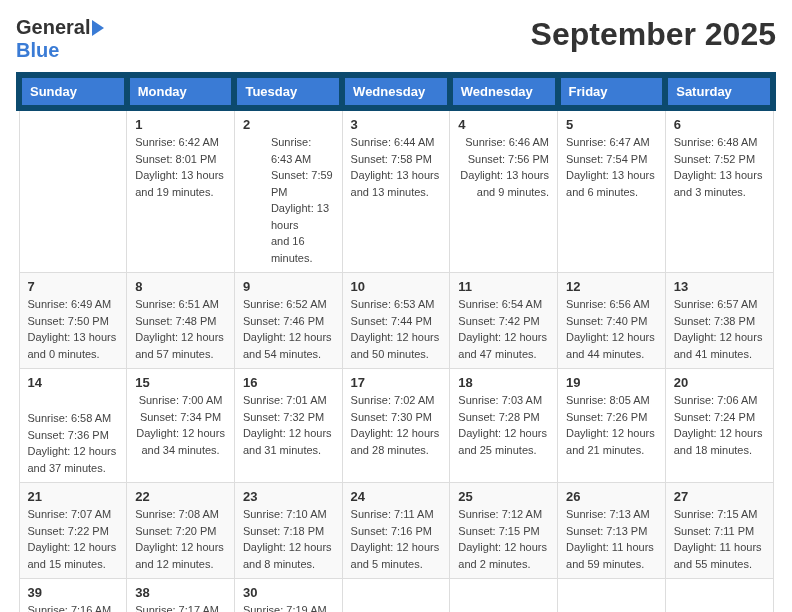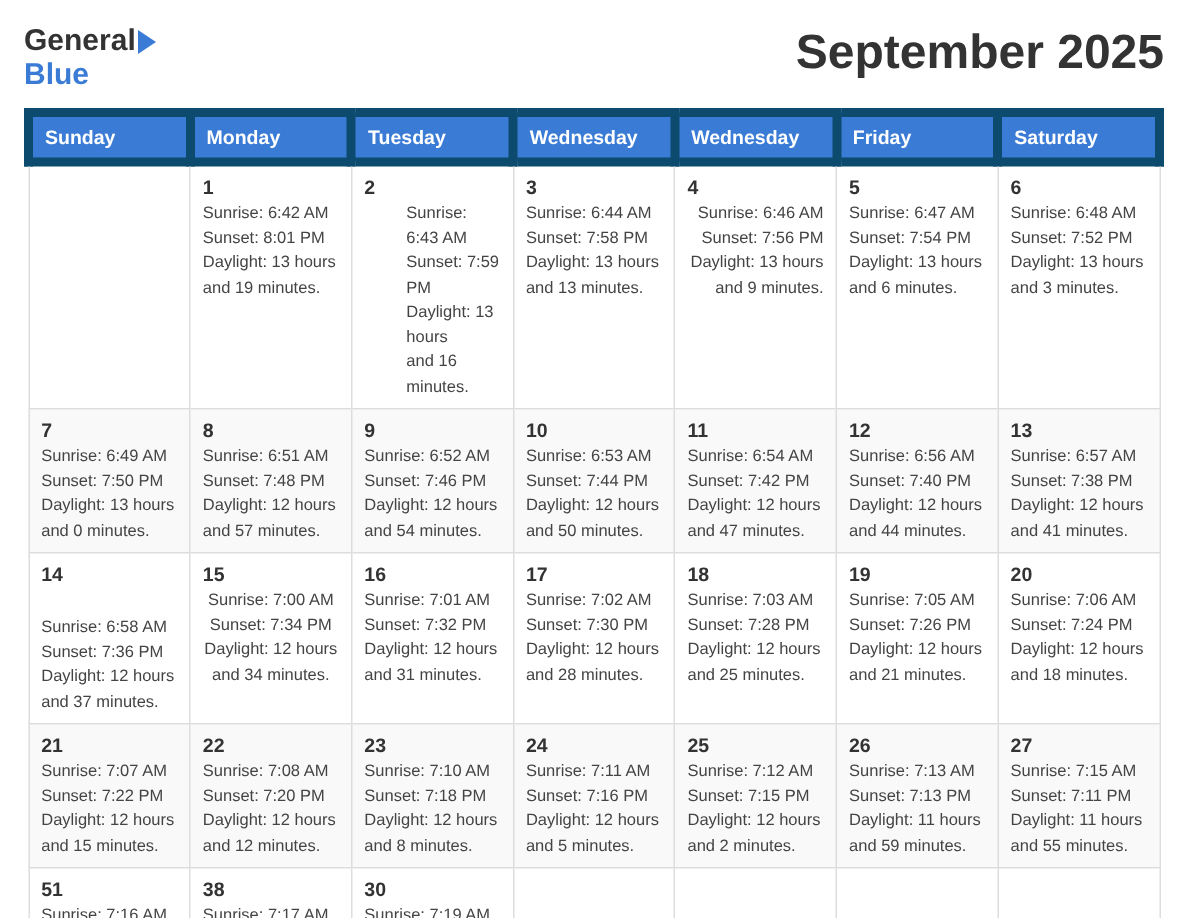--- a/index.html
+++ b/index.html
@@ -257,21 +257,21 @@
         </td>
         <td>
           <span class="day-number">18</span>
           <div class="day-info" style="white-space: pre-line;">Sunrise: 7:03 AM
 Sunset: 7:28 PM
 Daylight: 12 hours
 and 25 minutes.</div>
         </td>
         <td>
           <span class="day-number">19</span>
-          <div class="day-info" style="white-space: pre-line;">Sunrise: 7:05 AM
+          <div class="day-info" style="white-space: pre-line;">Sunrise: 8:05 AM
 Sunset: 7:26 PM
 Daylight: 12 hours
 and 21 minutes.</div>
         </td>
         <td>
           <span class="day-number">20</span>
           <div class="day-info" style="white-space: pre-line;">Sunrise: 7:06 AM
 Sunset: 7:24 PM
 Daylight: 12 hours
 and 18 minutes.</div>
@@ -323,21 +323,21 @@
         <td>
           <span class="day-number">27</span>
           <div class="day-info" style="white-space: pre-line;">Sunrise: 7:15 AM
 Sunset: 7:11 PM
 Daylight: 11 hours
 and 55 minutes.</div>
         </td>
       </tr>
       <tr>
         <td>
-          <span class="day-number">51</span>
+          <span class="day-number">39</span>
           <div class="day-info" style="white-space: pre-line;">Sunrise: 7:16 AM
 Sunset: 7:09 PM
 Daylight: 11 hours
 and 52 minutes.</div>
         </td>
         <td>
           <span class="day-number">38</span>
           <div class="day-info" style="white-space: pre-line;">Sunrise: 7:17 AM
 Sunset: 7:07 PM
 Daylight: 11 hours

